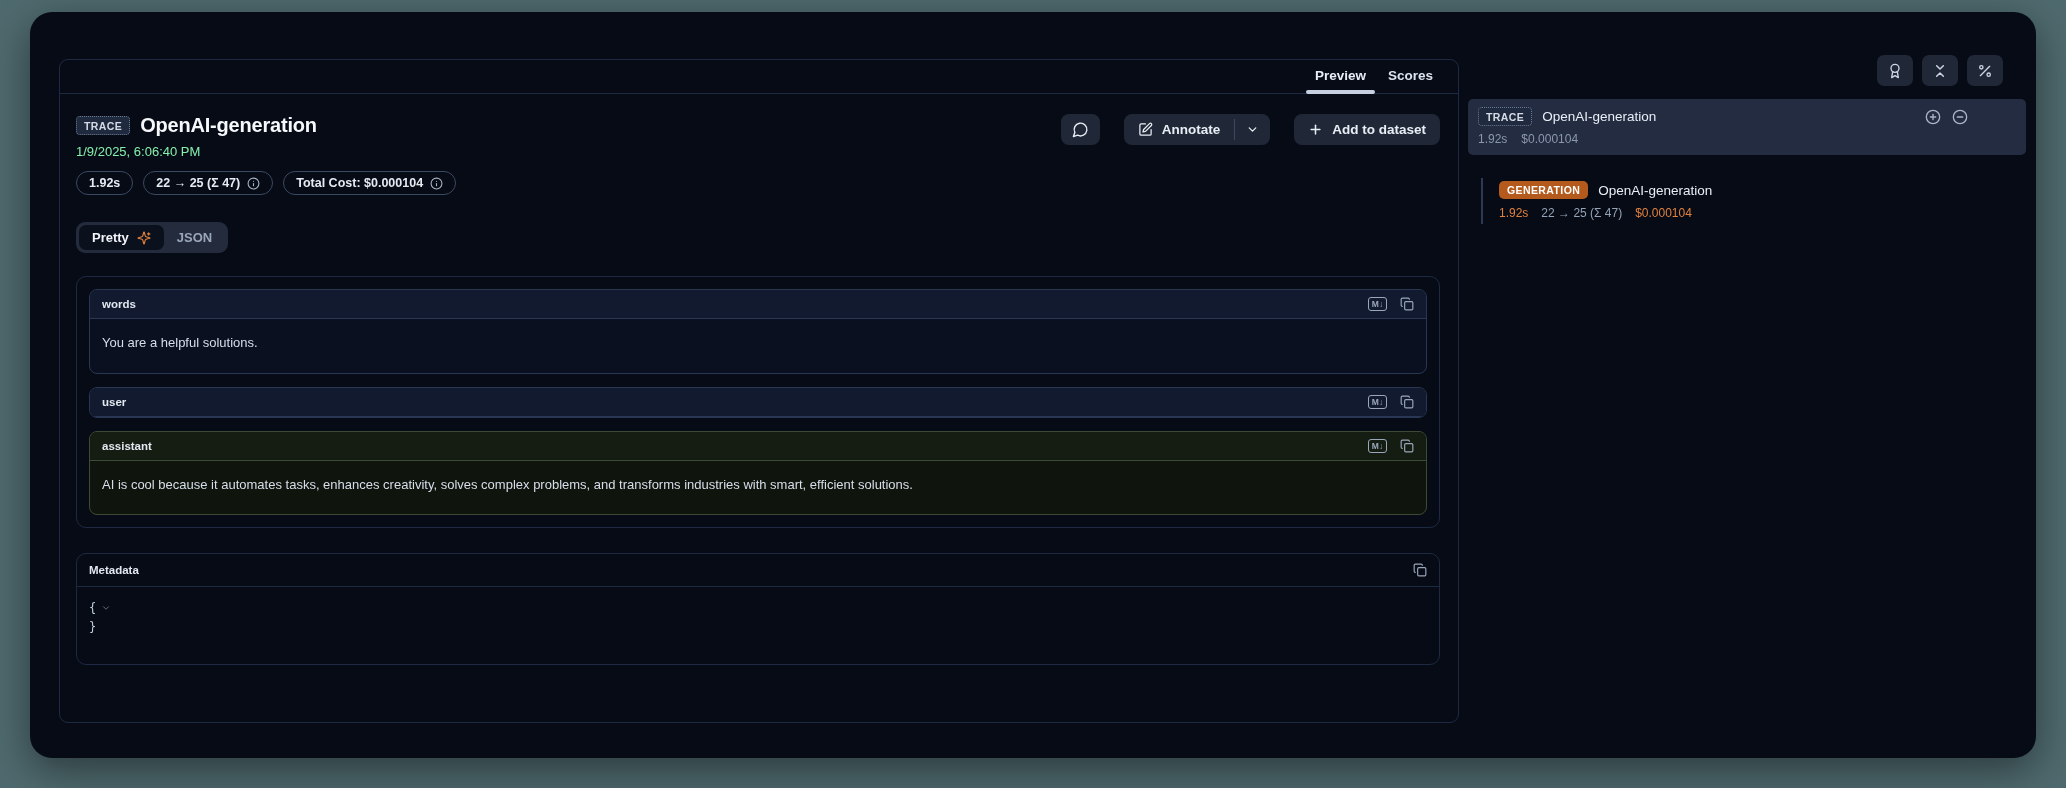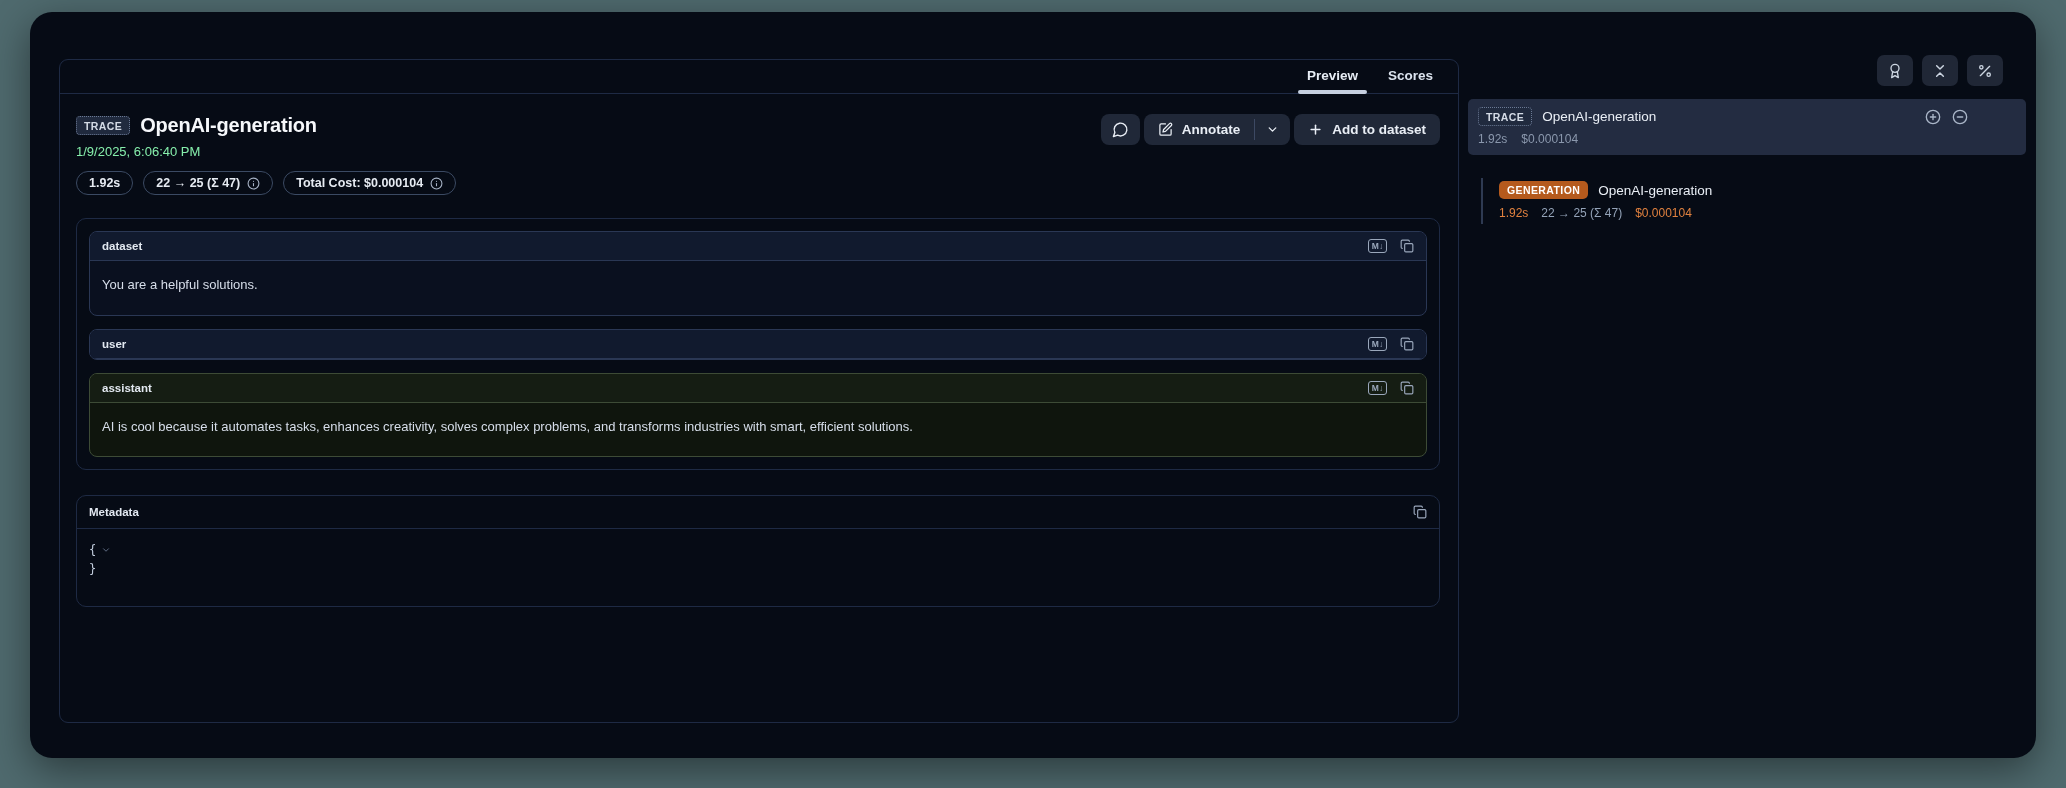--- a/index.html
+++ b/index.html
@@ -27,21 +27,21 @@
     border-radius: 9px;
     display: flex;
     flex-direction: column;
   }
   .tabstrip {
     height: 34px;
     border-bottom: 1px solid #1e2a44;
     display: flex;
     justify-content: flex-end;
     align-items: flex-end;
-    gap: 28px;
+    gap: 20px;
     padding: 0 24px;
     flex: none;
   }
   .tab { position: relative; font-size: 13.5px; font-weight: 700; color: #e7edf5; padding: 9px 1px 10px; cursor: pointer; }
   .tab.inactive { color: #dbe3ee; }
   .tab .underline {
     position: absolute; left: -8px; right: -8px; bottom: -1px;
     height: 4px; background: #c6d0e0; border-radius: 2px;
   }
   .panel-content { padding: 20px 18px 0 16px; flex: 1; }
@@ -50,21 +50,21 @@
   .title-line { display: flex; align-items: center; gap: 10px; }
   .type-badge {
     font-size: 10.5px; font-weight: 700; letter-spacing: .4px;
     color: #d4dbe6; background: #202a3e;
     border: 1px dotted #6b7a95; border-radius: 4px;
     padding: 2.5px 7px; white-space: nowrap;
   }
   .trace-title { font-size: 20px; font-weight: 700; color: #f6f8fb; letter-spacing: -.2px; }
   .timestamp { margin-top: 7px; font-size: 13px; color: #86efac; }
 
-  .actions { display: flex; gap: 4px; align-items: stretch; }
+  .actions { display: flex; gap: 24px; align-items: stretch; }
   .btn {
     background: #202838; color: #e9eef5;
     border: none; border-radius: 8px;
     font-family: "Liberation Sans", sans-serif;
     font-size: 13.5px; font-weight: 700;
     display: flex; align-items: center; gap: 9px;
     padding: 7px 14px; cursor: pointer;
   }
   .icon-only-btn { padding: 7px 11px; }
   .split { display: flex; background: #202838; border-radius: 8px; overflow: hidden; }
@@ -245,26 +245,43 @@
           <span style="display:flex">
             <svg width="13" height="13" viewBox="0 0 24 24" fill="none" stroke="currentColor" stroke-width="2" stroke-linecap="round" stroke-linejoin="round">
                 <circle cx="12" cy="12" r="10"></circle>
                 <path d="M12 16v-4"></path>
                 <path d="M12 8h.01"></path>
               </svg>
           </span>
         </div>
       </div>
 
+      <div class="toggle-row">
+        <div class="seg">
+          <div class="seg-item active">
+            <span>Pretty</span>
+            <span class="spark" style="display:flex">
+              <svg width="14" height="14" viewBox="0 0 24 24" fill="none" stroke="currentColor" stroke-width="2" stroke-linecap="round" stroke-linejoin="round">
+                  <path d="M9.9 15.5a2 2 0 0 0-1.4-1.4L2.4 12.5a.5.5 0 0 1 0-1L8.5 9.9A2 2 0 0 0 9.9 8.5l1.6-6.1a.5.5 0 0 1 1 0l1.6 6.1a2 2 0 0 0 1.4 1.4l6.1 1.6a.5.5 0 0 1 0 1l-6.1 1.6a2 2 0 0 0-1.4 1.4l-1.6 6.1a.5.5 0 0 1-1 0z"></path>
+                  <path d="M20 3v4"></path>
+                  <path d="M22 5h-4"></path>
+                </svg>
+            </span>
+          </div>
+          <div class="seg-item">
+            <span>JSON</span>
+          </div>
+        </div>
+      </div>
 
       <div class="messages-box">
 
         <div class="msg-card">
           <div class="msg-header">
-            <span class="msg-role">dataset</span>
+            <span class="msg-role">words</span>
             <span class="hdr-icons">
               <span class="md-chip">M↓</span>
               <span class="icon-click">
                 <svg width="14" height="14" viewBox="0 0 24 24" fill="none" stroke="currentColor" stroke-width="2" stroke-linecap="round" stroke-linejoin="round">
                     <rect x="8" y="8" width="14" height="14" rx="2"></rect>
                     <path d="M4 16c-1.1 0-2-.9-2-2V4c0-1.1.9-2 2-2h10c1.1 0 2 .9 2 2"></path>
                   </svg>
               </span>
             </span>
           </div>

